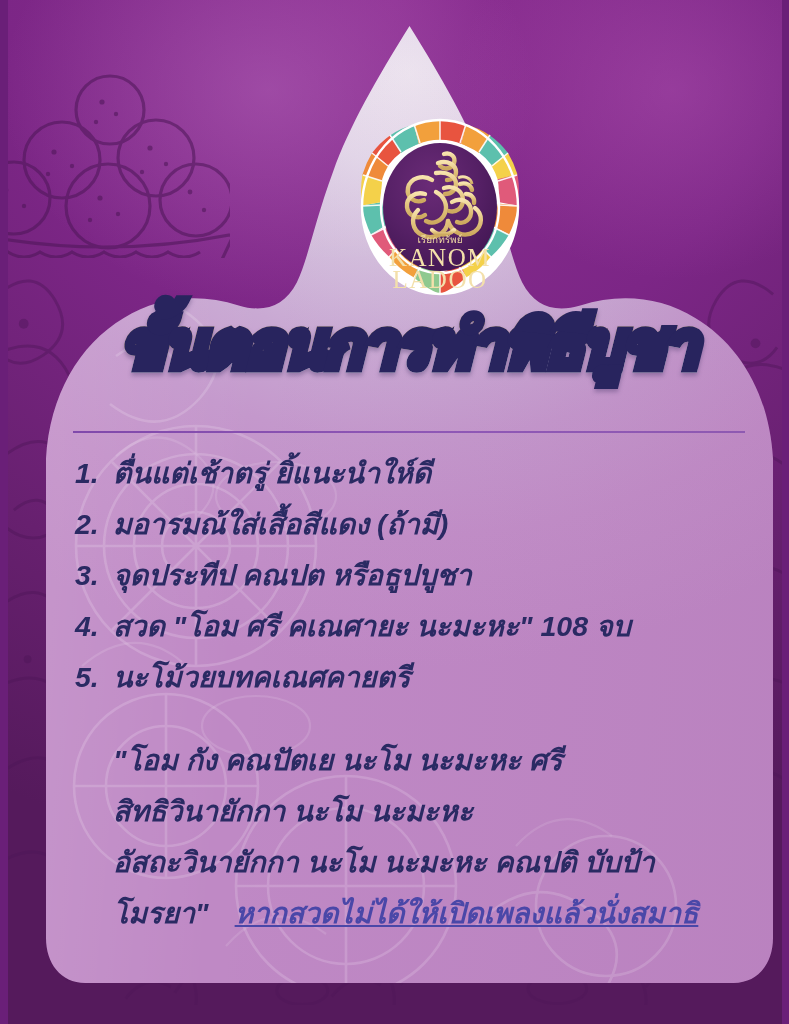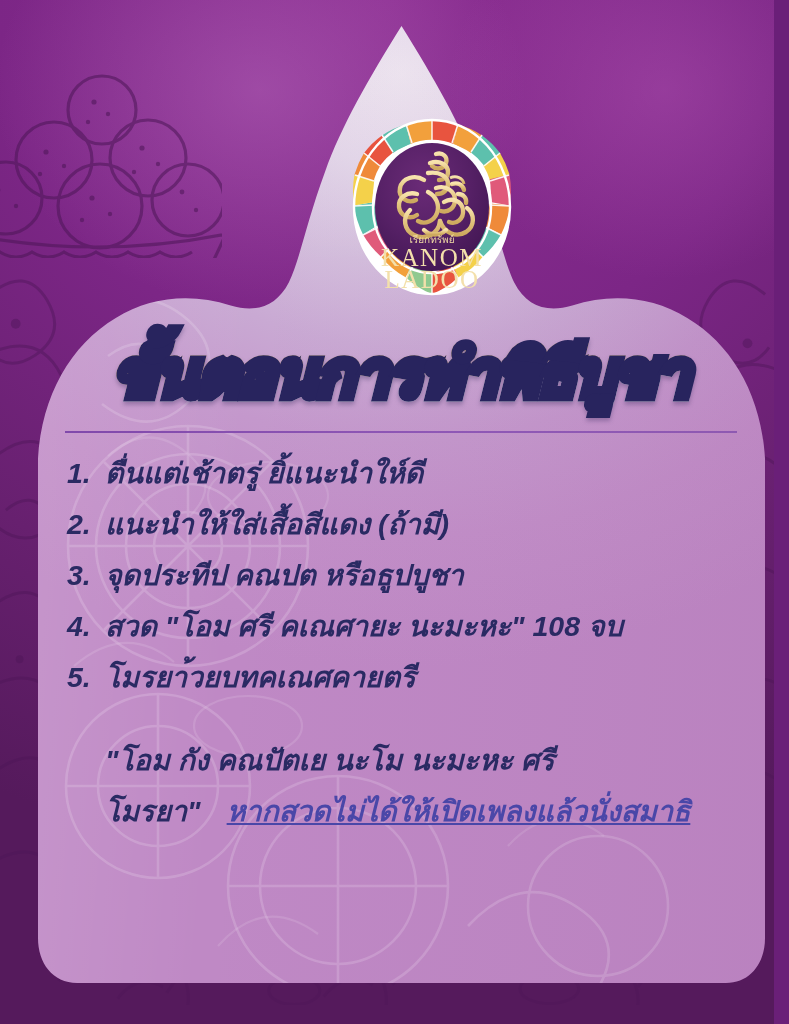--- a/index.html
+++ b/index.html
@@ -5,20 +5,21 @@
   html,body{margin:0;padding:0;}
   body{
     width:789px;height:1024px;overflow:hidden;
     font-family:"Liberation Sans","DejaVu Sans",sans-serif;
     background:#6a1f78;
   }
   #poster{
     position:relative;width:774px;height:1024px;overflow:hidden;
     background:
       radial-gradient(120% 85% at 50% 0%, #8c2f92 0%, #7c2686 42%, #67206f 72%, #551a5c 100%);
+    margin-left: 8px;
   }
   
   .bg-paisley{
     position:absolute;inset:0;opacity:.5;pointer-events:none;
   }
   .bg-glow{
     position:absolute;left:-120px;top:-220px;width:760px;height:620px;
     background:radial-gradient(closest-side, rgba(196,120,200,.40), rgba(196,120,200,0) 70%);
     pointer-events:none;
   }
@@ -54,21 +55,21 @@
   }
 
   
   #logo{
     position:absolute;left:294px;top:92px;width:200px;height:178px;
   }
 
   
   #title-wrap{
     position:absolute;left:0;top:288px;width:727px;height:92px;
-    display:flex;align-items:flex-end;justify-content:center;
+    display:flex;align-items:flex-start;justify-content:center;
   }
   #title{
     font-size:63px;line-height:1;font-style:italic;font-weight:bold;
     letter-spacing:-1px;white-space:nowrap;
     background:linear-gradient(178deg,#fde9b4 0%,#f3d48a 16%,#efc97c 34%,#f6e3b6 52%,#ffffff 66%,#ffffff 100%);
     -webkit-background-clip:text;background-clip:text;color:transparent;
     -webkit-text-stroke:9px #28245e;
     paint-order:stroke fill;
     filter:drop-shadow(0 3px 2px rgba(40,30,80,.30));
   }
@@ -323,34 +324,36 @@
 
     <div id="divider"></div>
 
     <div id="list">
       <div class="li">
         <span class="num">1.</span>
         <span class="txt">ตื่นแต่เช้าตรู่ ยิ้แนะนำให์ดี</span>
       </div>
       <div class="li">
         <span class="num">2.</span>
-        <span class="txt">แนะนำให้ใส่เสื้อสีแดง (ถ้ามี)</span>
+        <span class="txt">มอารมณ้ใส่เสื้อสีแดง (ถ้ามี)</span>
       </div>
       <div class="li">
         <span class="num">3.</span>
         <span class="txt">จุดประทีป คณปต หรือธูปบูชา</span>
       </div>
       <div class="li">
         <span class="num">4.</span>
         <span class="txt">สวด "โอม ศรี คเณศายะ นะมะหะ" 108 จบ</span>
       </div>
       <div class="li">
         <span class="num">5.</span>
-        <span class="txt">โมรยา้วยบทคเณศคายตรี</span>
+        <span class="txt">นะโม้วยบทคเณศคายตรี</span>
       </div>
     </div>
 
     <div id="mantra">
       <div class="mline">"โอม กัง คณปัตเย นะโม นะมะหะ ศรี</div>
+      <div class="mline">สิทธิวินายักกา นะโม นะมะหะ</div>
+      <div class="mline">อัสถะวินายักกา นะโม นะมะหะ คณปติ บับป้า</div>
       <div class="mline"><span>โมรยา"</span><span class="note">หากสวดไม่ได้ให้เปิดเพลงแล้วนั่งสมาธิ</span></div>
     </div>
   </div>
 </div>
 
 </body></html>

